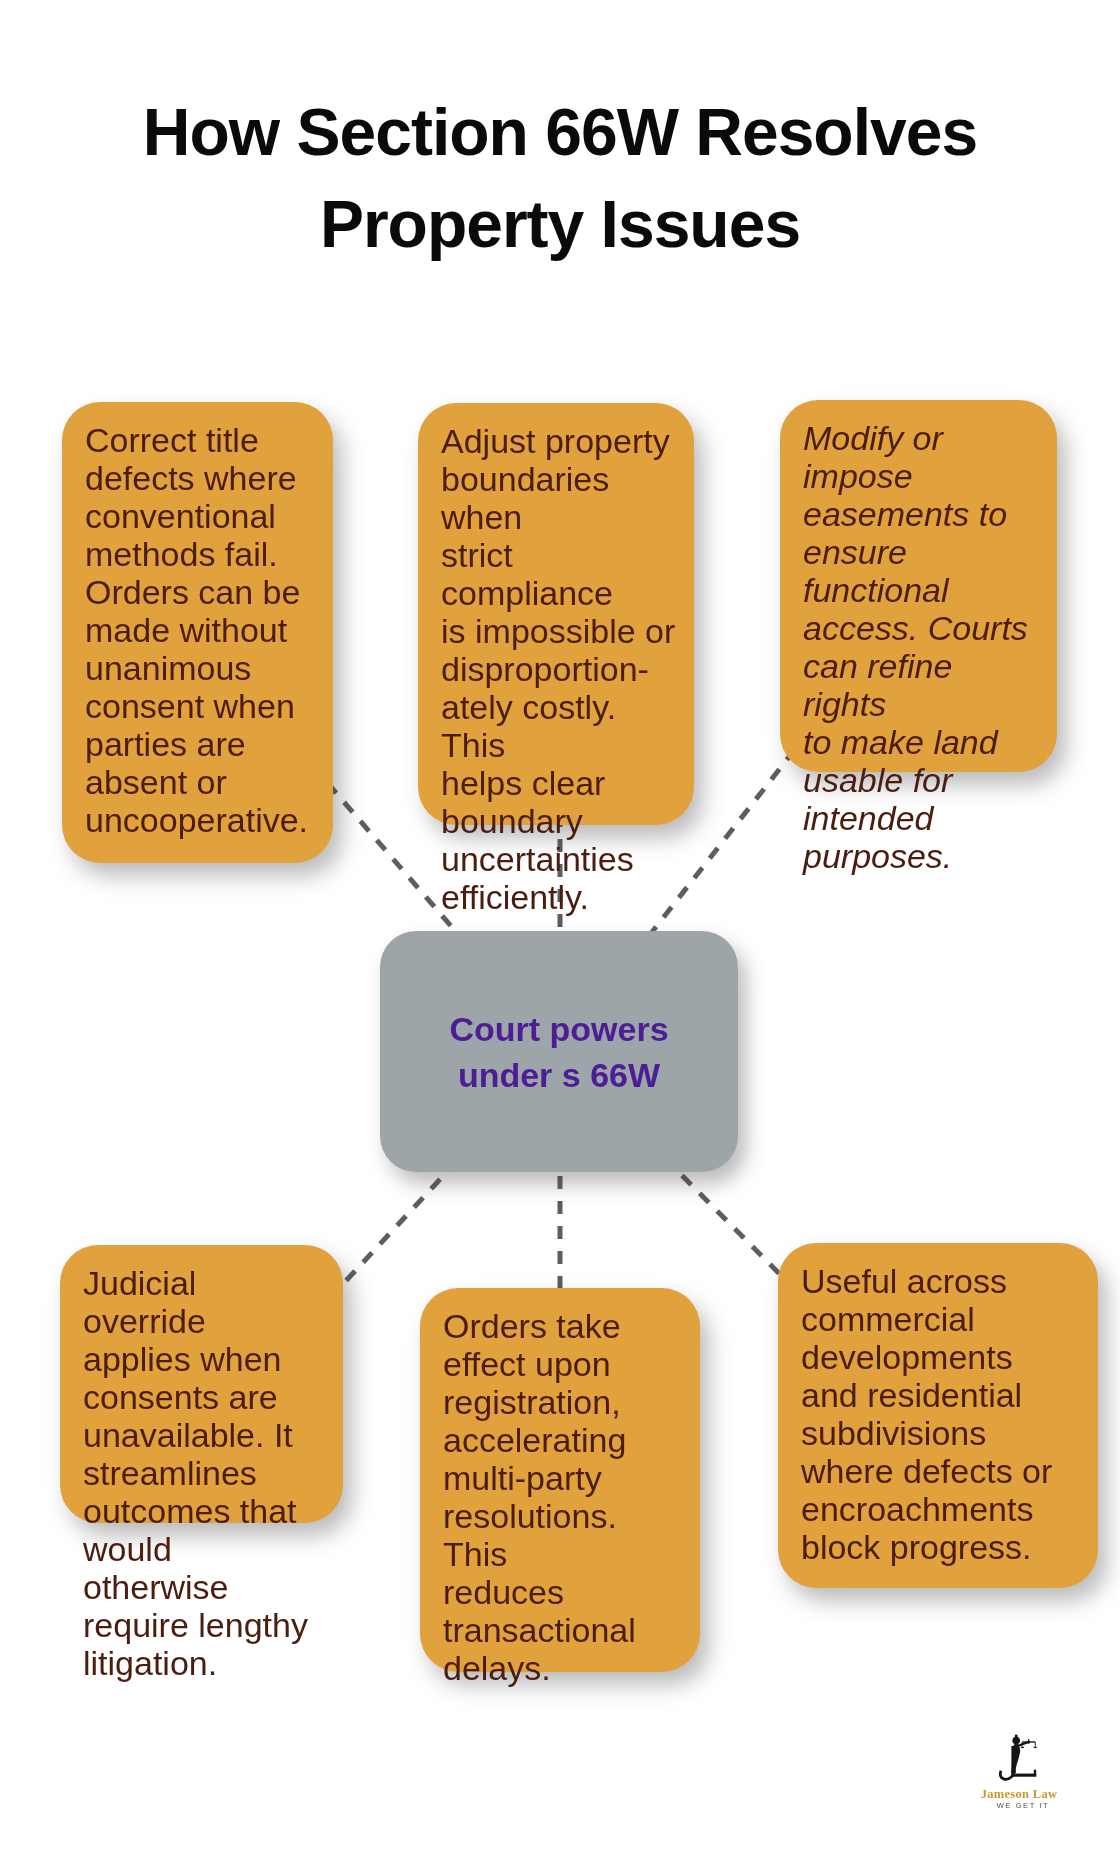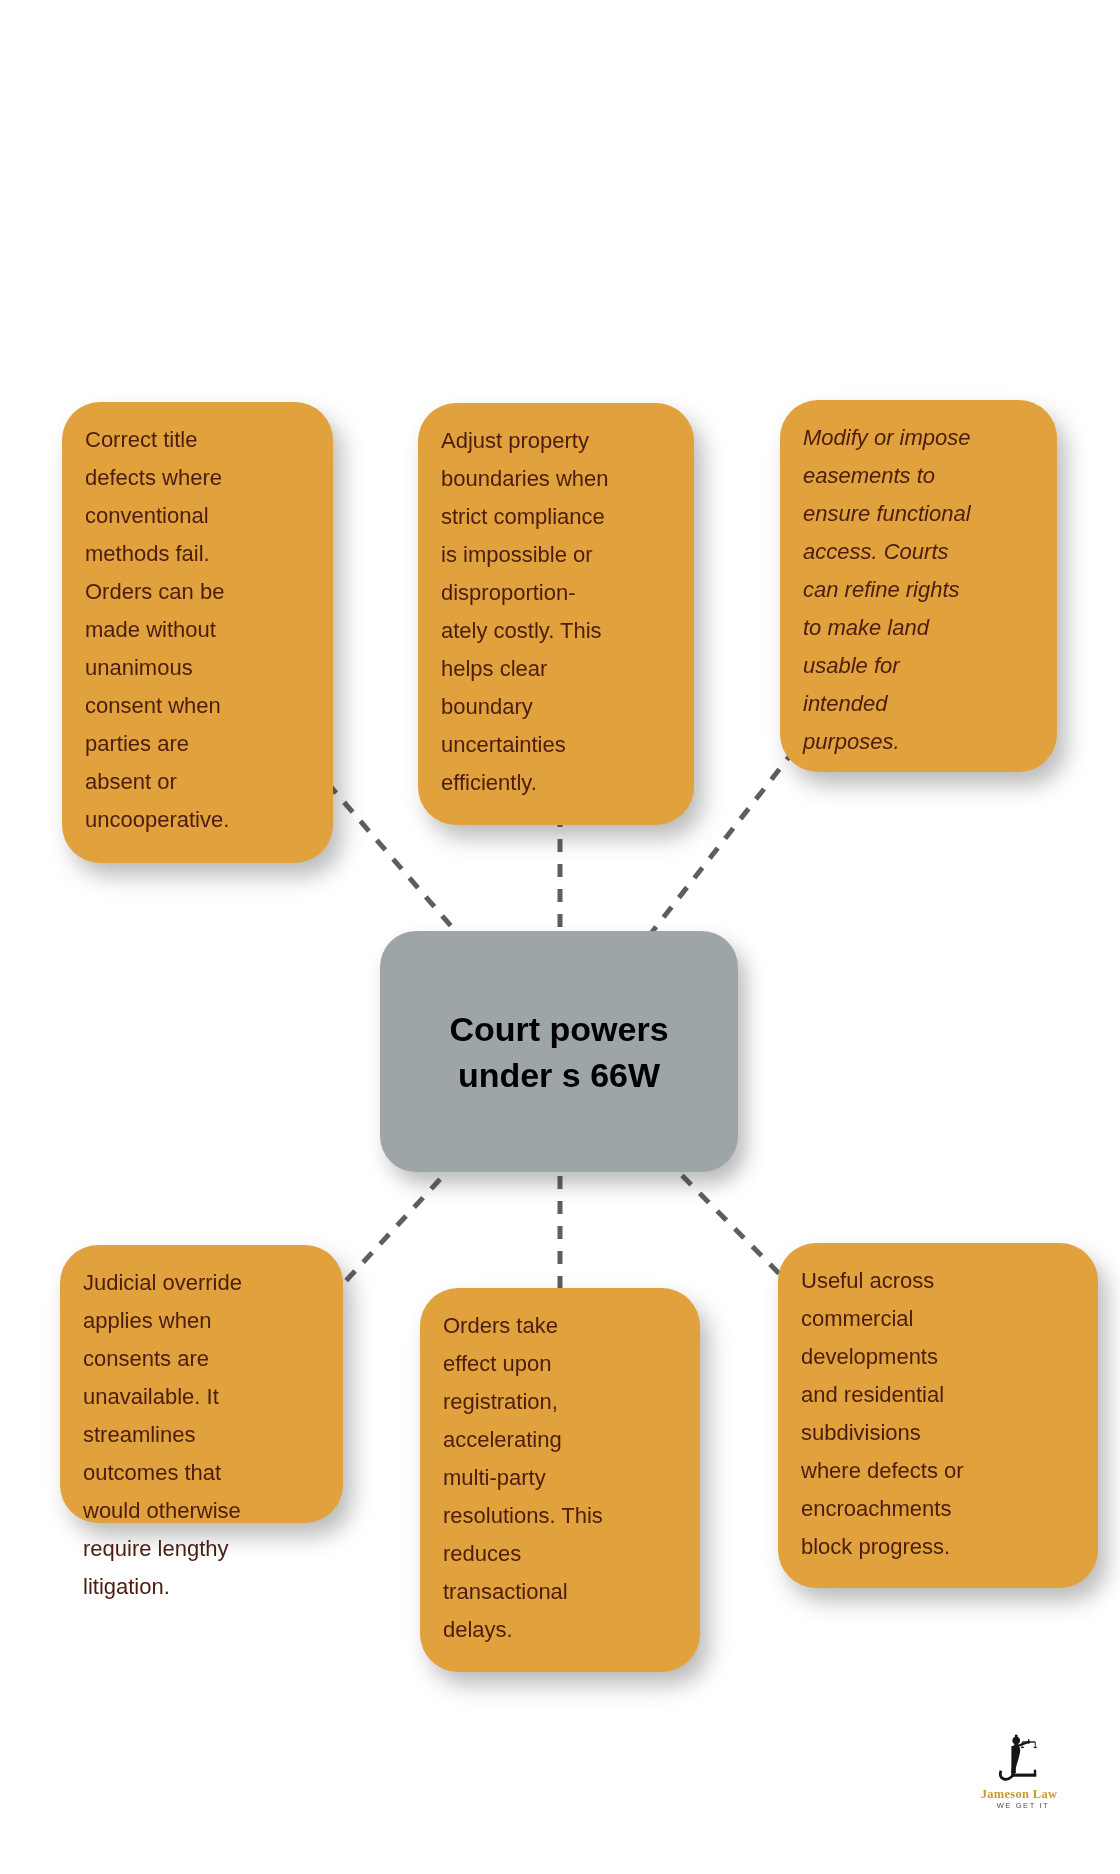--- a/index.html
+++ b/index.html
@@ -34,21 +34,21 @@
     left: 0;
     z-index: 1;
   }
   .node {
     position: absolute;
     box-sizing: border-box;
     background: #E1A13C;
     border-radius: 38px;
     padding: 19px 18px 18px 23px;
     color: #4A1D0F;
-    font-size: 22px;
+    font-size: 34px;
     line-height: 38px;
     white-space: pre-line;
     z-index: 2;
     box-shadow: 9px 13px 22px rgba(60,60,60,0.35);
   }
   #center-node {
     position: absolute;
     box-sizing: border-box;
     left: 380px;
     top: 931px;
@@ -57,21 +57,21 @@
     background: #9DA5A9;
     border-radius: 36px;
     z-index: 2;
     display: flex;
     align-items: center;
     justify-content: center;
     text-align: center;
     font-size: 34px;
     line-height: 46px;
     font-weight: 700;
-    color: #000000;
+    color: #4c1d95;
     white-space: pre-line;
     box-shadow: 8px 12px 20px rgba(60,60,60,0.35);
   }
   #box-top-left    { left: 62px;  top: 402px;  width: 271px; height: 461px; }
   #box-top-mid     { left: 418px; top: 403px;  width: 276px; height: 422px; }
   #box-top-right   { left: 780px; top: 400px;  width: 277px; height: 372px; font-style: italic; }
   #box-bottom-left { left: 60px;  top: 1245px; width: 283px; height: 278px; }
   #box-bottom-mid  { left: 420px; top: 1243px; width: 280px; height: 384px; margin-top: 45px; }
   #box-bottom-right{ left: 778px; top: 1243px; width: 320px; height: 345px; }
 
@@ -101,20 +101,22 @@
     text-align: center;
     padding-left: 8px;
     white-space: nowrap;
   }
 </style>
 </head>
 <body>
 
 <div id="canvas">
 
+  <div id="page-title">How Section 66W Resolves
+Property Issues</div>
 
   <svg id="connectors" width="1120" height="1874" viewBox="0 0 1120 1874">
     <g stroke="#5E5E5E" stroke-width="5" stroke-dasharray="13 12" fill="none">
       <line x1="197" y1="632" x2="559" y2="1051"></line>
       <line x1="560" y1="614" x2="560" y2="1051"></line>
       <line x1="918" y1="592" x2="559" y2="1051"></line>
       <line x1="559" y1="1051" x2="202" y2="1436"></line>
       <line x1="560" y1="1051" x2="560" y2="1435"></line>
       <line x1="559" y1="1051" x2="920" y2="1416"></line>
     </g>

